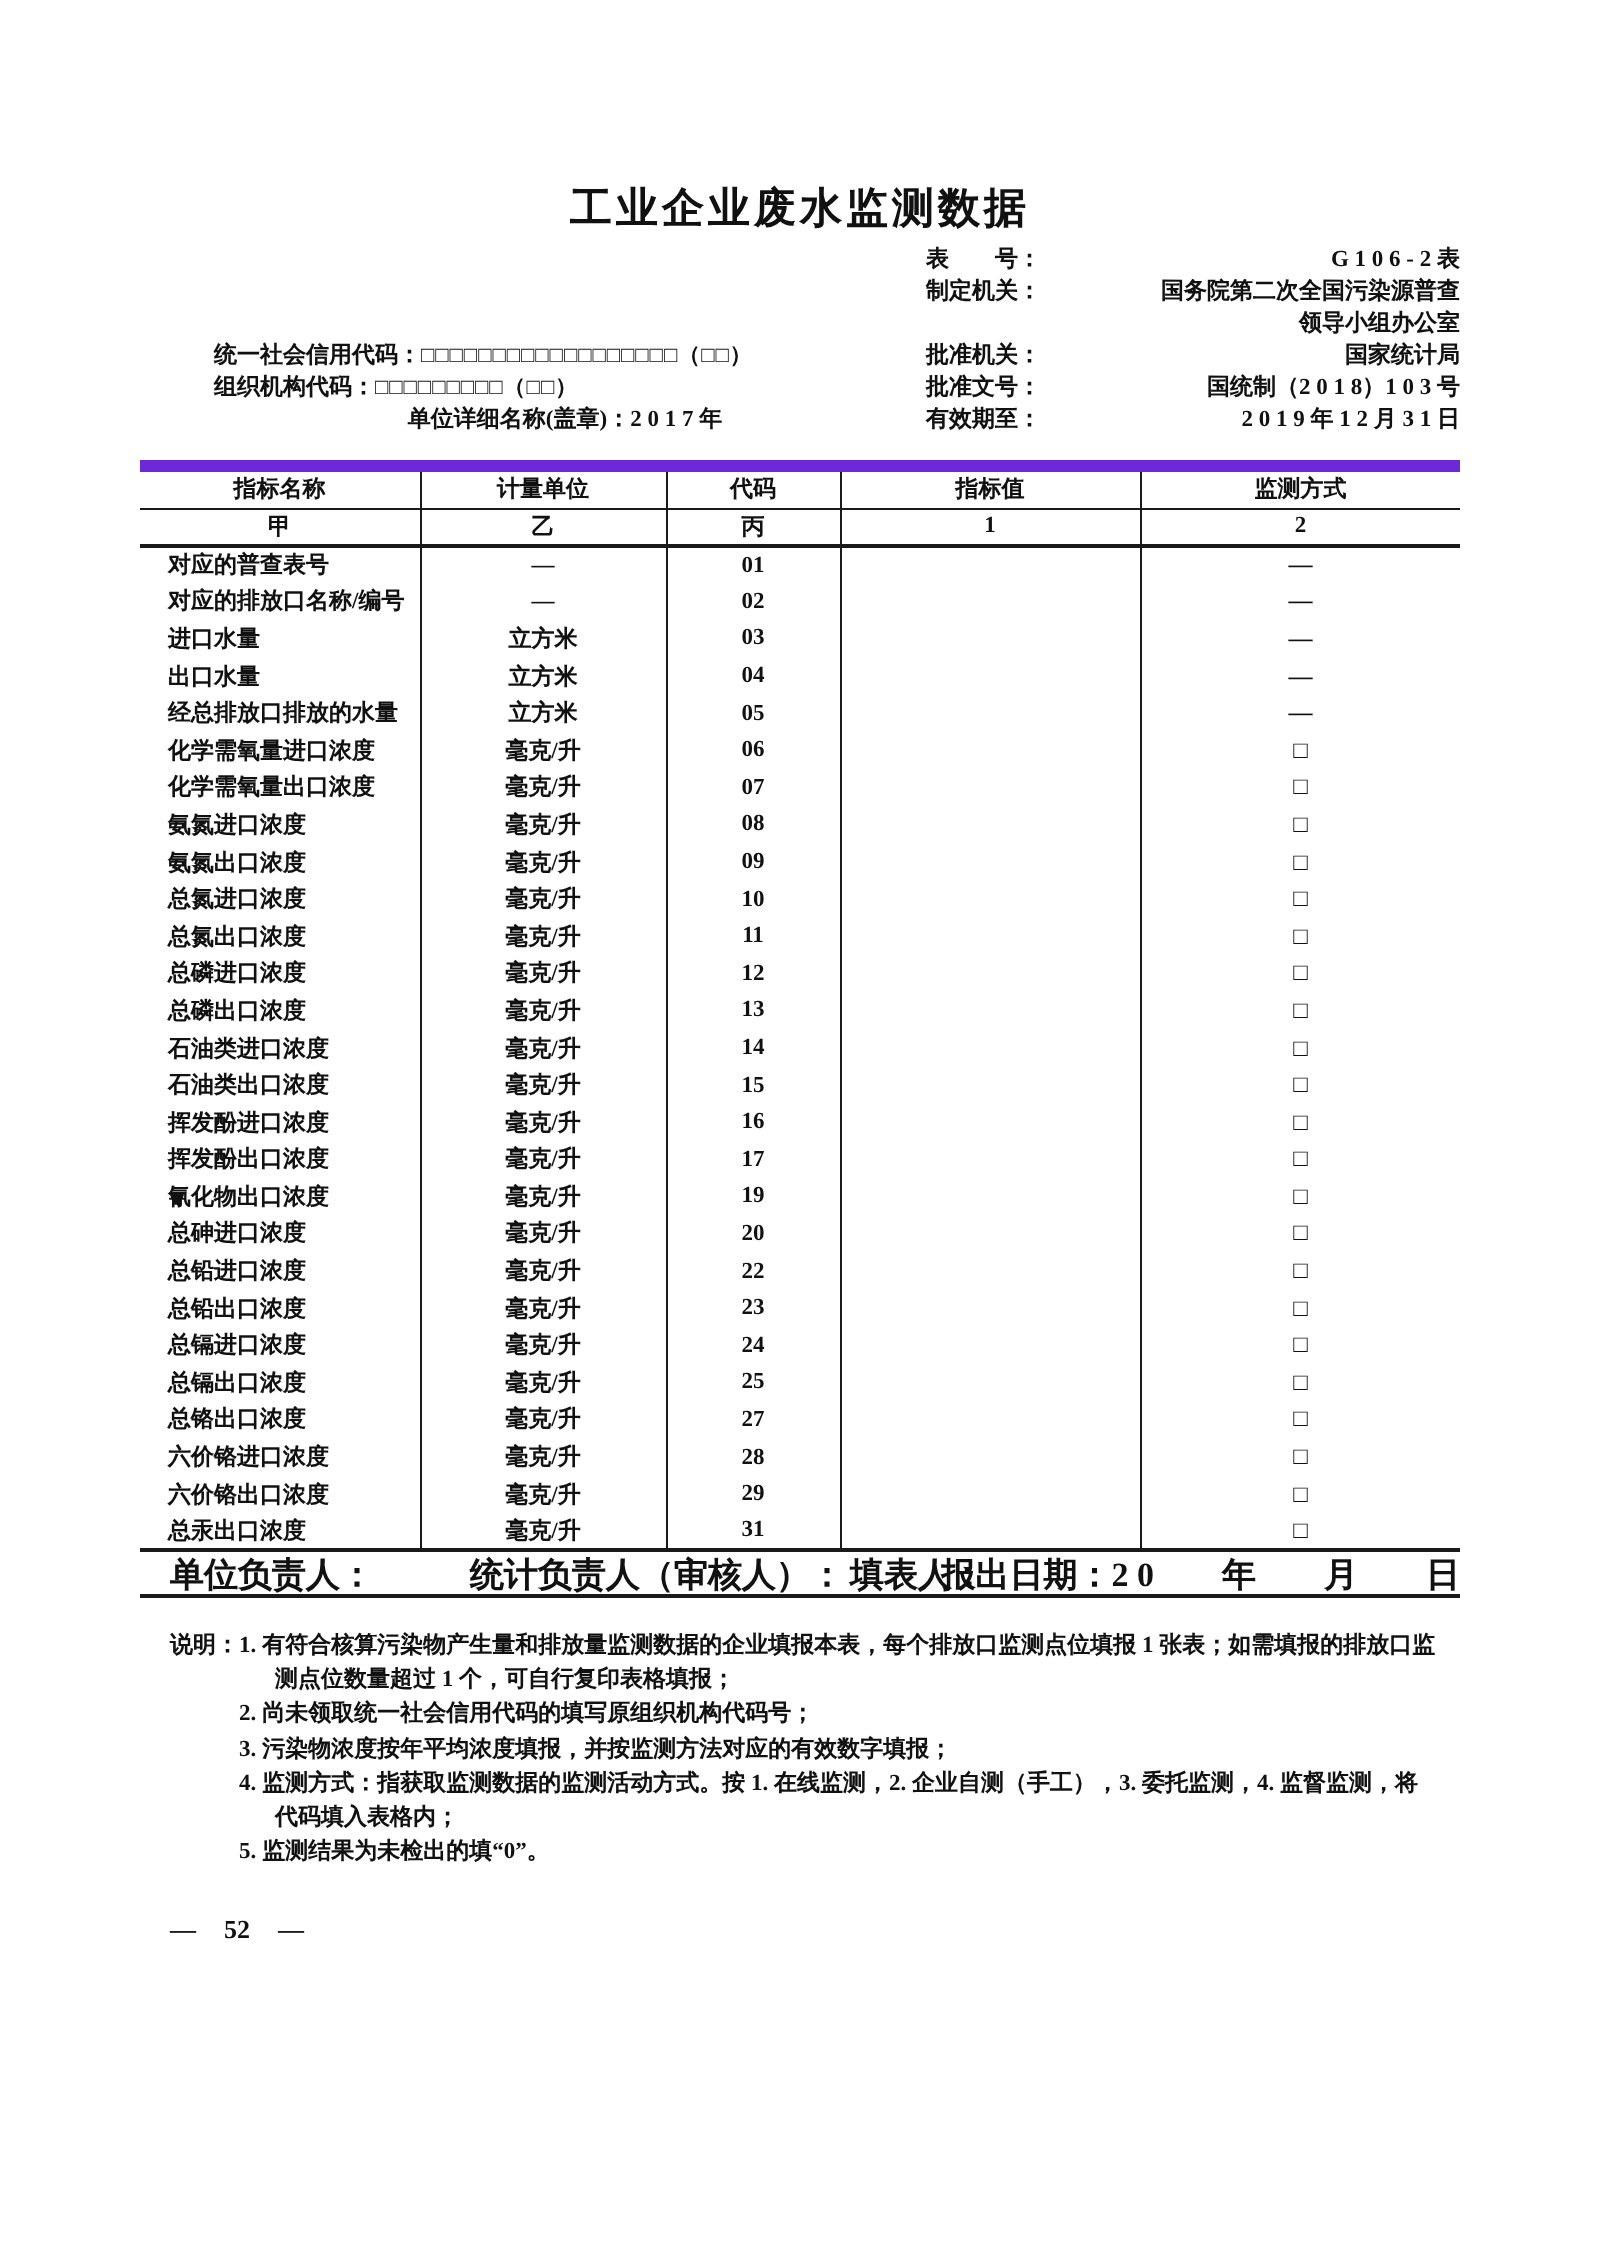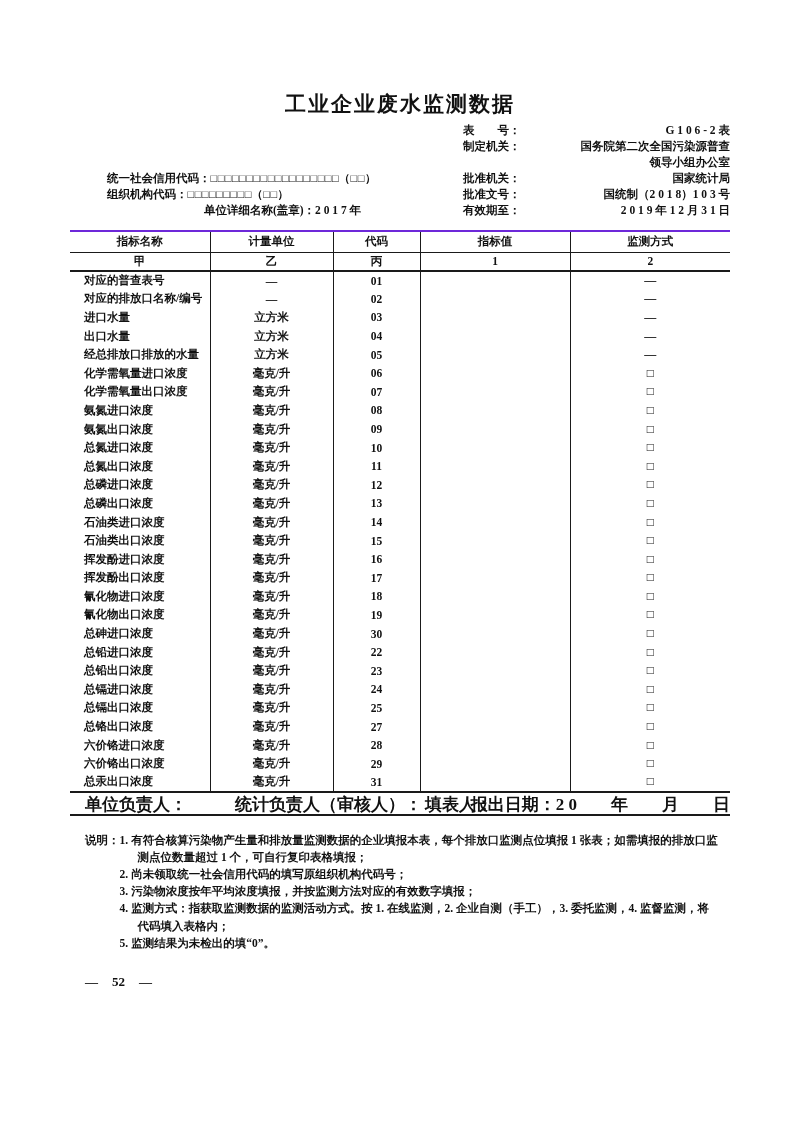--- a/index.html
+++ b/index.html
@@ -29,21 +29,21 @@
   .meta-right .mrow { position:absolute; left:0; right:0; height:16px; line-height:16px; display:flex; justify-content:space-between; white-space:nowrap; }
   .meta-right .mrow .val { text-align:right; flex:1; }
   .meta-left { position:absolute; left:0; width:388px; top:0; }
   .meta-left .mlrow { position:absolute; left:0; right:0; height:16px; line-height:16px; white-space:nowrap;margin-left:37px; }
   .boxes { font-size:11px; letter-spacing:0.5px; }
   .unit-row { display:flex; justify-content:center;font-family:Liberation Serif, serif; }
 
   
   table.main {
     width:660px; border-collapse:collapse; table-layout:fixed;
-    border-top:2px solid #6d28d9; border-bottom:2px solid #1a1a1a;
+    border-top:6px solid #6d28d9; border-bottom:2px solid #1a1a1a;
     font-size:11.5px;
   }
   table.main th, table.main td { font-weight:600; padding:0; vertical-align:middle; }
   table.main th:not(:first-child), table.main td:not(:first-child) { border-left:1px solid #1a1a1a; }
   table.main thead tr.hdr1 th { height:21px; border-bottom:1px solid #1a1a1a; text-align:center; }
   table.main thead tr.hdr2 th { height:19px; border-bottom:2px solid #1a1a1a; text-align:center; font-weight:600; }
   table.main tbody td { height:18.6px; text-align:center; }
   table.main tbody td.name { text-align:left; padding-left:14px; }
   td.method { font-size:12px; }
 
@@ -252,37 +252,30 @@
           <td class="method">□</td>
         </tr>
         <tr>
           <td class="name">挥发酚出口浓度</td>
           <td>毫克/升</td>
           <td>17</td>
           <td></td>
           <td class="method">□</td>
         </tr>
         <tr>
-          <td class="name">氰化物进口浓度</td>
-          <td>毫克/升</td>
-          <td>18</td>
-          <td></td>
-          <td class="method">□</td>
-        </tr>
-        <tr>
           <td class="name">氰化物出口浓度</td>
           <td>毫克/升</td>
           <td>19</td>
           <td></td>
           <td class="method">□</td>
         </tr>
         <tr>
           <td class="name">总砷进口浓度</td>
           <td>毫克/升</td>
-          <td>30</td>
+          <td>20</td>
           <td></td>
           <td class="method">□</td>
         </tr>
         <tr>
           <td class="name">总铅进口浓度</td>
           <td>毫克/升</td>
           <td>22</td>
           <td></td>
           <td class="method">□</td>
         </tr>

